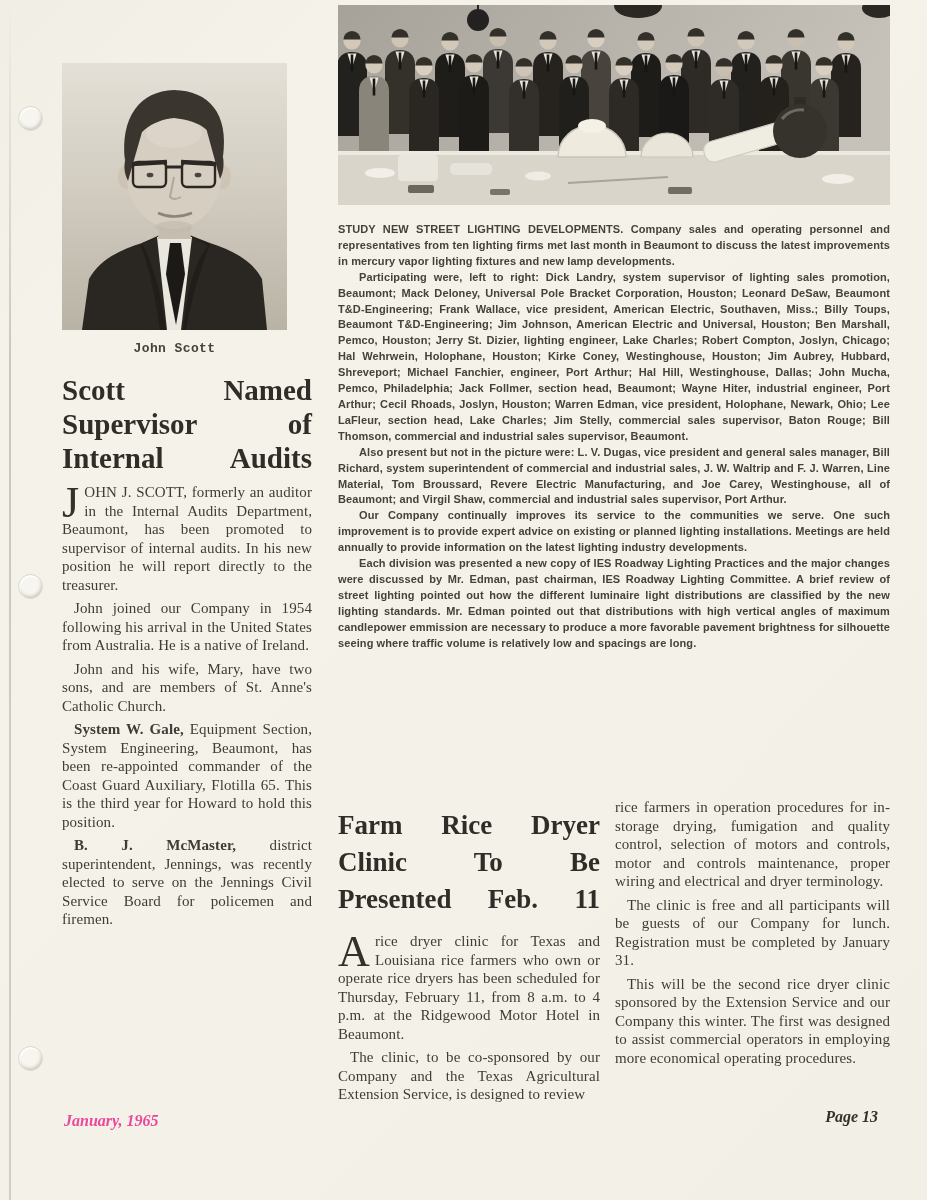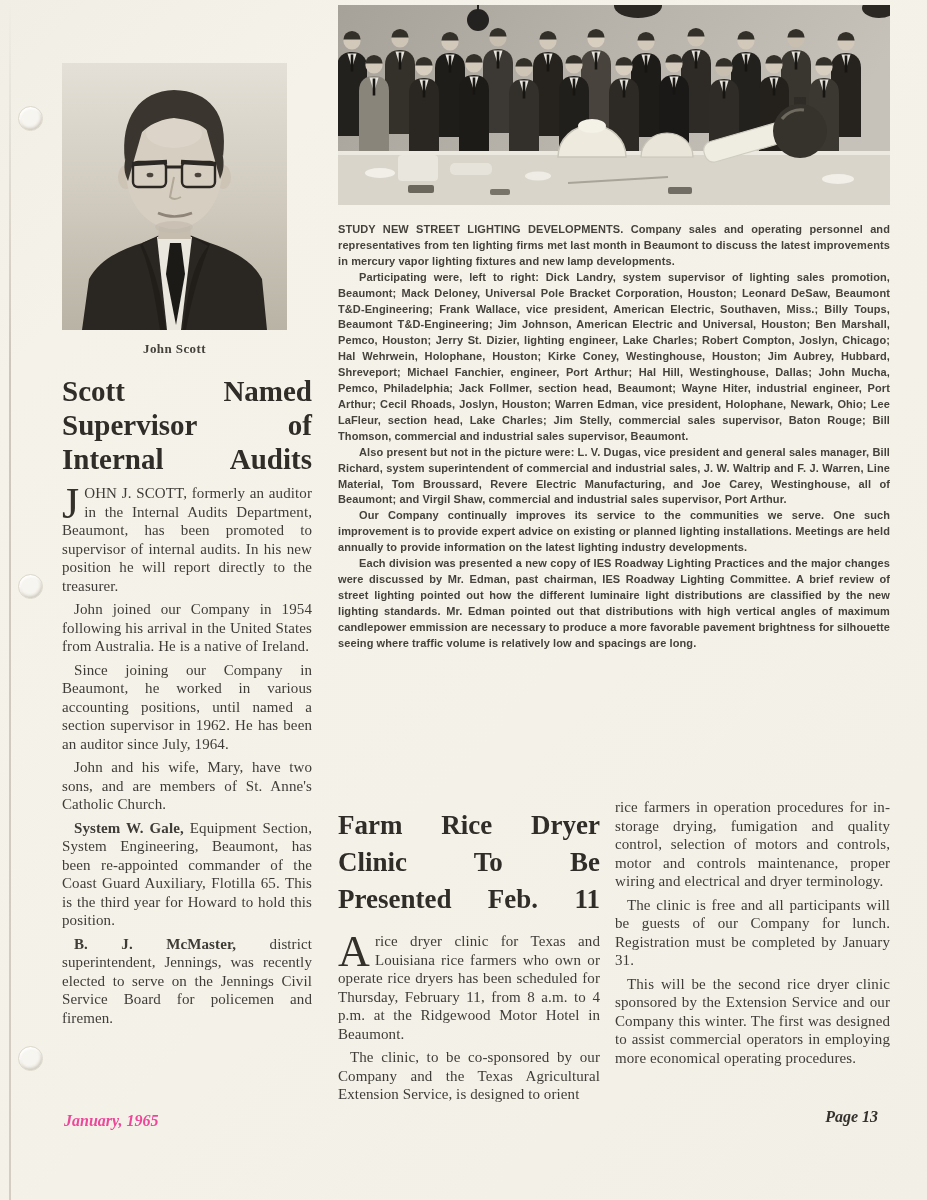--- a/index.html
+++ b/index.html
@@ -13,21 +13,21 @@
     background:linear-gradient(to bottom,rgba(180,174,160,0) 0%,rgba(170,164,150,.55) 30%,rgba(170,164,150,.45) 100%);}
   .punch-hole{position:absolute;left:18px;width:23px;height:23px;border-radius:50%;
     background:#f7f5ef;border:1px solid #ddd8cc;
     box-shadow:inset 1px 2px 2px rgba(255,255,255,.9), inset -1px -2px 3px rgba(160,152,138,.45);}
   #hole1{top:106px;} #hole2{top:574px;} #hole3{top:1046px;}
 
   
   .left-col{position:absolute;left:62px;top:63px;width:250px;}
   .portrait-frame{width:225px;height:267px;display:block;}
   .portrait-caption{width:225px;text-align:center;margin-top:11px;
-    font-family:Liberation Serif, serif;font-weight:700;font-size:13px;color:#45423c;letter-spacing:.4px;}
+    font-family:Liberation Mono, monospace;font-weight:700;font-size:13px;color:#45423c;letter-spacing:.4px;}
   .headline{margin-top:17px;font-size:29px;line-height:34px;font-weight:700;color:#302d28;
     white-space:pre-line;text-align:justify;text-align-last:justify;word-spacing:2px;}
   .serif-body{font-size:15px;line-height:18.5px;text-align:justify;margin:0 0 5px;letter-spacing:.1px;}
   .serif-body.indent{text-indent:12px;}
   .dropcap{float:left;font-size:44px;line-height:33px;padding:3px 5px 0 0;color:#34302a;font-weight:400;}
 
   
   .gulf-logo{display:flex;align-items:stretch;margin:13px 0 7px;}
   .barcode{width:8px;height:90px;margin-right:7px;
     background:repeating-linear-gradient(to bottom,#4d4a43 0px,#4d4a43 1px,transparent 1px,transparent 3px);
@@ -105,21 +105,20 @@
 
   <div class="portrait-caption">John Scott</div>
 
   <div class="headline">Scott Named
 Supervisor of
 Internal Audits</div>
 
   <div style="margin-top:8px;">
     <p class="serif-body"><span class="dropcap">J</span><span>OHN J. SCOTT, formerly an auditor in the Internal Audits Department, Beaumont, has been promoted to supervisor of internal audits. In his new position he will report directly to the treasurer.</span></p>
     <p class="serif-body indent">John joined our Company in 1954 following his arrival in the United States from Australia. He is a native of Ireland.</p>
-    <p class="serif-body indent">Since joining our Company in Beaumont, he worked in various accounting positions, until named a section supervisor in 1962. He has been an auditor since July, 1964.</p>
     <p class="serif-body indent">John and his wife, Mary, have two sons, and are members of St. Anne's Catholic Church.</p>
   </div>
 
 
   <div>
     <p class="serif-body indent"><b>System W. Gale,</b><span> Equipment Section, System Engineering, Beaumont, has been re-appointed commander of the Coast Guard Auxiliary, Flotilla 65. This is the third year for Howard to hold this position.</span></p>
     <p class="serif-body indent"><b>B. J. McMaster,</b><span> district superintendent, Jennings, was recently elected to serve on the Jennings Civil Service Board for policemen and firemen.</span></p>
   </div>
 </div>
 
@@ -201,21 +200,21 @@
     <p>Our Company continually improves its service to the communities we serve. One such improvement is to provide expert advice on existing or planned lighting installations.  Meetings are held annually to provide information on the latest lighting industry developments.</p>
     <p>Each division was presented a new copy of IES Roadway Lighting Practices and the major changes were discussed by Mr. Edman, past chairman, IES Roadway Lighting Committee.  A brief review of street lighting pointed out how the different luminaire light distributions are classified by the new lighting standards. Mr. Edman pointed out that distributions with high vertical angles of maximum candlepower emmission are necessary to produce a more favorable pavement brightness for silhouette seeing where traffic volume is relatively low and spacings are long.</p>
   </div>
 </div>
 
 <div class="rice-left">
   <div class="rice-headline">Farm Rice Dryer
 Clinic To Be
 Presented Feb. 11</div>
   <p class="serif-body"><span class="dropcap">A</span><span> rice dryer clinic for Texas and Louisiana rice farmers who own or operate rice dryers has been scheduled for Thursday, February 11, from 8 a.m. to 4 p.m. at the Ridgewood Motor Hotel in Beaumont.</span></p>
-  <p class="serif-body indent">The clinic, to be co-sponsored by our Company and the Texas Agricultural Extension Service, is designed to orient</p>
+  <p class="serif-body indent">The clinic, to be co-sponsored by our Company and the Texas Agricultural Extension Service, is designed to review</p>
 </div>
 
 <div class="rice-right">
   <p class="serif-body">rice farmers in operation procedures for in-storage drying, fumigation and quality control, selection of motors and controls, motor and controls maintenance, proper wiring and electrical and dryer terminology.</p>
   <p class="serif-body indent">The clinic is free and all participants will be guests of our Company for lunch. Registration must be completed by January 31.</p>
   <p class="serif-body indent">This will be the second rice dryer clinic sponsored by the Extension Service and our Company this winter. The first was designed to assist commercial operators in employing more economical operating procedures.</p>
 </div>
 
 <div class="footer-date">January, 1965</div>
 <div class="footer-page">Page 13</div>

